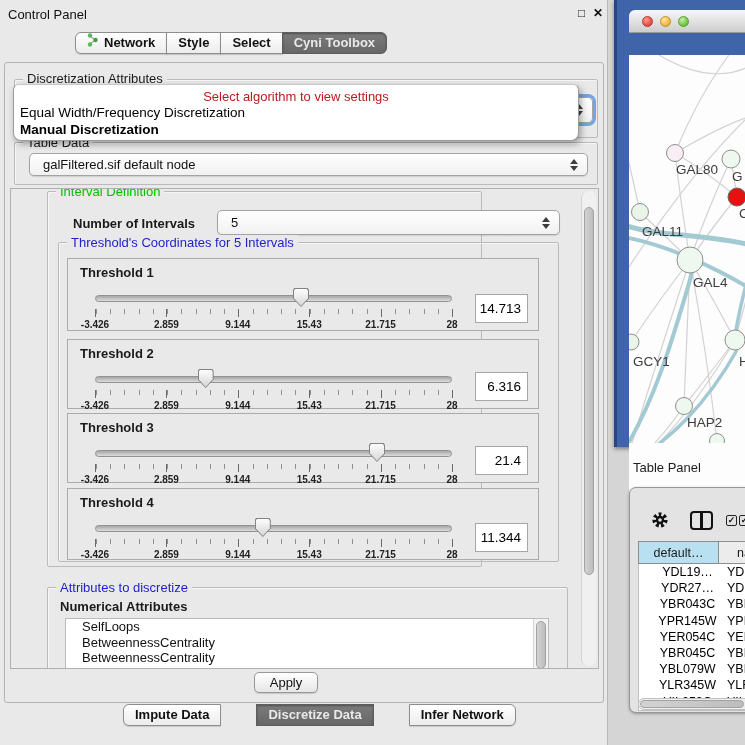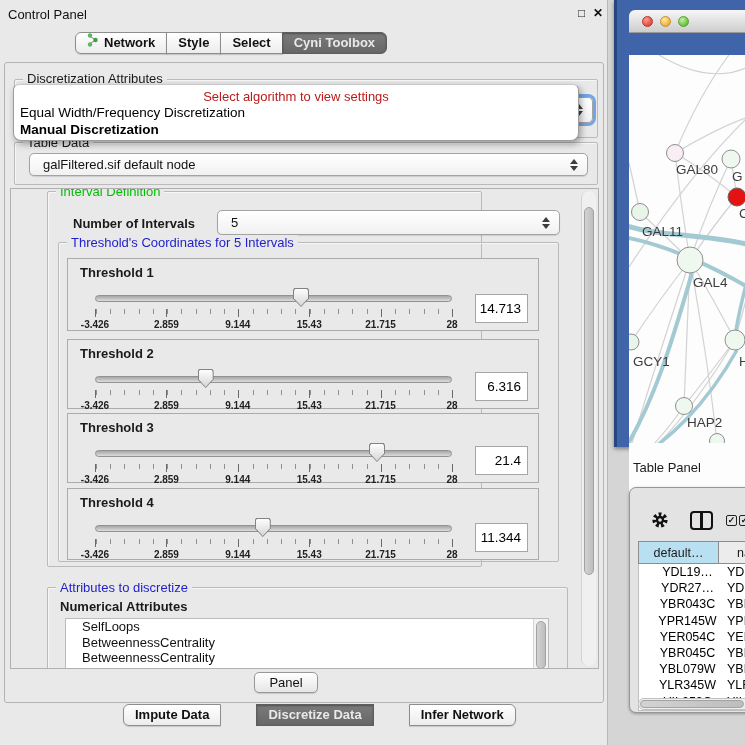--- a/index.html
+++ b/index.html
@@ -330,21 +330,21 @@
             <div class="scroll-thumb" style="left:2px; top:2px; width:10px; height:48px;"></div>
           </div>
         </div>
       </div>
 
       <div class="vscroll-track">
         <div class="scroll-thumb" style="left:2px; top:16px; width:10px; height:368px;"></div>
       </div>
     </div>
 
-    <div id="apply-btn">Panel</div>
+    <div id="apply-btn">Apply</div>
   </div>
 
   <div id="bottom-tabs" class="segstrip">
     <div class="seg">
         <span>Impute Data</span>
       </div>
     <div class="seg sel">
         <span>Discretize Data</span>
       </div>
     <div class="seg">

